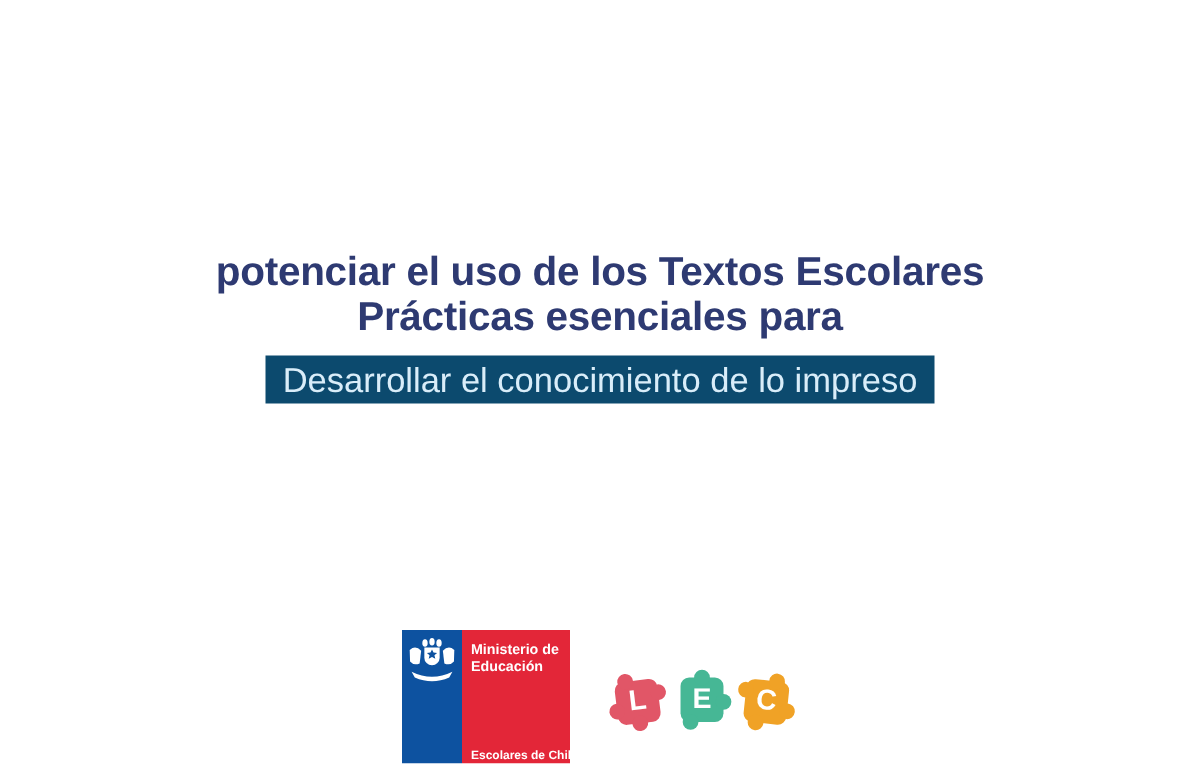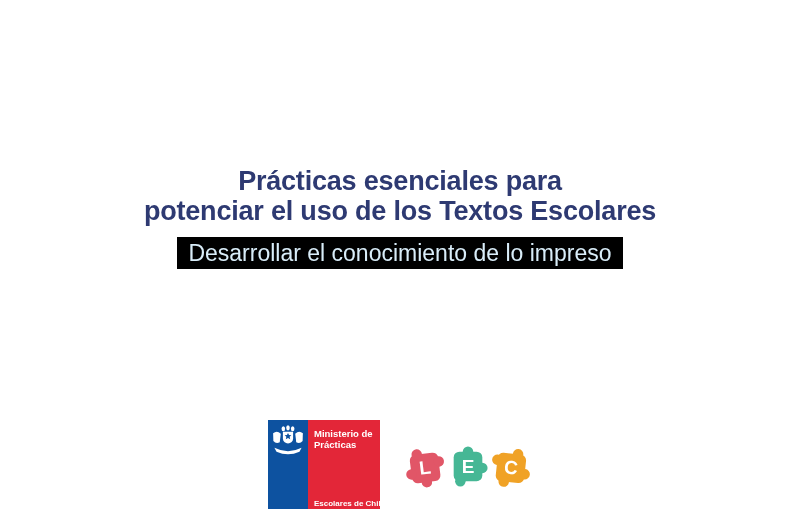--- a/index.html
+++ b/index.html
@@ -20,21 +20,21 @@
     line-height:30px;
     letter-spacing:-0.2px;
   }
   
   .subtitle{
     margin-top:11px;
     text-align:center;
   }
   .subtitle .line{
     display:inline-block;
-    background:#000000;
+    background:#0c4a6e;
     color:#d9edf9;
     font-size:23px;
     line-height:32px;
     padding:0 11px;
     margin-bottom:6px;
   }
   
   .logos{
     position:absolute;
     left:0;right:0;
@@ -121,22 +121,22 @@
     height:5px;width:100%;
     background:linear-gradient(to right,#2263ae 0 48%,#e04a4e 48% 100%);
   }
 </style>
 </head>
 <body>
 
 <div class="slide">
 
   <div class="title">
+    <div>potenciar el uso de los Textos Escolares</div>
     <div>Prácticas esenciales para</div>
-    <div>potenciar el uso de los Textos Escolares</div>
   </div>
 
   <div class="subtitle">
     <div><span class="line">Desarrollar el conocimiento de lo impreso</span></div>
   </div>
 
   <div class="logos">
 
     <div class="mineduc">
       <div class="blue-col">
@@ -149,21 +149,21 @@
             <path d="M20 9.5 l1.2 2.5 2.8 .3 -2.1 1.8 .7 2.8 -2.6 -1.5 -2.6 1.5 .7 -2.8 -2.1 -1.8 2.8 -.3 z" fill="#0d52a0"></path>
             <path d="M2.5 10 q4.5 -4 9 .5 l-1.2 10 q-4.5 2 -7.5 -1.5 z"></path>
             <path d="M37.5 10 q-4.5 -4 -9 .5 l1.2 10 q4.5 2 7.5 -1.5 z"></path>
             <path d="M4 27 q16 8 32 0 l-2.5 4.5 q-13.5 6 -27 0 z"></path>
           </svg>
         </span>
       </div>
       <div class="red-col">
         <div class="ministry">
           <div>Ministerio de</div>
-          <div>Prácticas</div>
+          <div>Educación</div>
         </div>
         <div class="government">Escolares de Chile</div>
       </div>
     </div>
 
     <div class="lec">
       <div class="lec-pieces">
         <div class="piece red">
           <svg viewBox="0 0 44 48" width="42" height="48" fill="#e15667" xmlns="http://www.w3.org/2000/svg">
             <rect x="7" y="10" width="30" height="30" rx="6"></rect>

